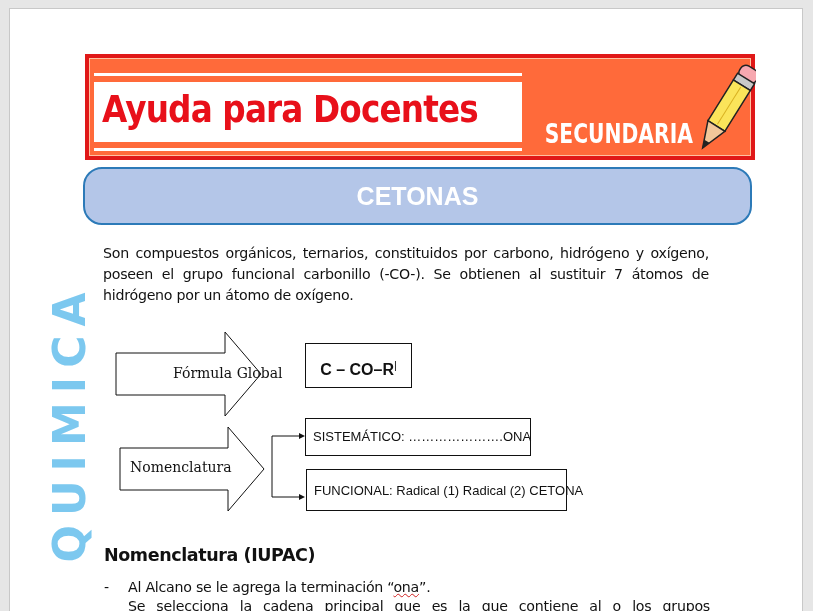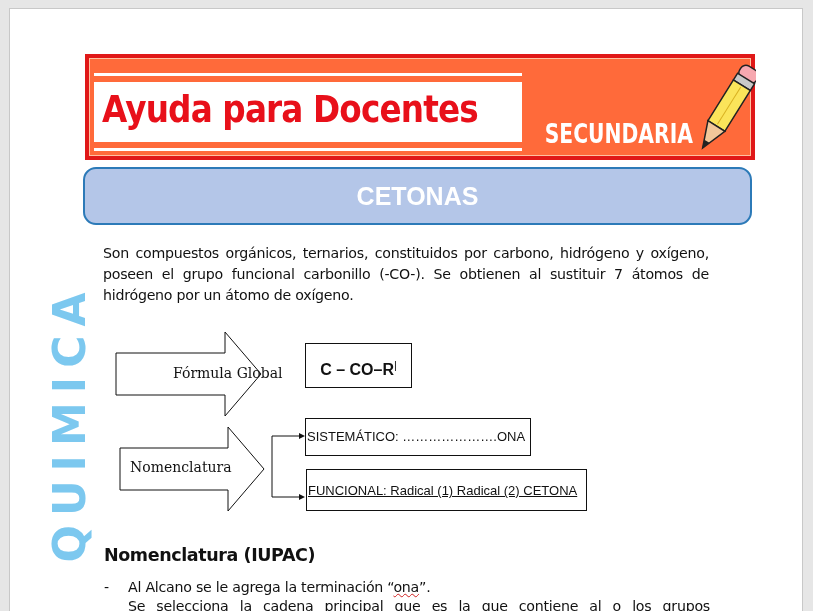--- a/index.html
+++ b/index.html
@@ -48,21 +48,21 @@
     position:absolute; left:436px; top:58px; width:170px; height:34px;
     text-align:center; font-weight:bold; font-size:26px; line-height:34px;
     color:#ffffff; transform:scaleX(0.78);
   }
   .pencil { position:absolute; left:608px; top:0px; width:58px; height:100px; }
 
   
   .title-box {
     position:absolute; left:83px; top:167px; width:669px; height:58px;
     box-sizing:border-box; background:#b4c6e8; border:2px solid #2c7ab8;
-    border-radius:13px; text-align:center;
+    border-radius:19px; text-align:center;
   }
   .title-text {
     font-family:"Liberation Sans", sans-serif; font-weight:bold;
     font-size:25px; color:#ffffff; line-height:54px;
   }
 
   
   .side-label {
     position:absolute; left:70px; top:423px;
     transform:translate(-50%,-50%) rotate(-90deg);
@@ -86,21 +86,21 @@
   }
   .box {
     position:absolute; box-sizing:border-box; border:1px solid #111;
     background:#fff; font-family:"Liberation Sans", sans-serif; color:#111;
     white-space:nowrap;
   }
   .formula {
     font-family:"Liberation Sans", sans-serif; font-weight:bold; font-size:16px;
     text-align:center; line-height:42px;
   }
-  .small-box-text { font-size:13px; padding-left:1px; }
+  .small-box-text { font-size:13px; padding-left:7px; }
 
   .heading {
     position:absolute; left:104px; top:545px;
     font-family:"DejaVu Sans", sans-serif; font-weight:bold; font-size:17.5px;
     color:#111; letter-spacing:-0.4px;
   }
   .bullet-row {
     position:absolute; left:104px; font-family:"DejaVu Sans", sans-serif;
     font-size:14.2px; color:#111; white-space:nowrap; letter-spacing:-0.25px;
   }
@@ -155,21 +155,21 @@
 
   <div class="arrow-label" style="left:126px;top:365px;margin-left:47px;">Fórmula Global</div>
   <div class="arrow-label" style="left:130px;top:459px;">Nomenclatura</div>
 
   <div class="box formula" style="left:305px;top:343px;width:107px;height:45px;">
     <span>C – CO–R</span><sup style="font-weight:normal;font-size:11px;">|</sup>
   </div>
 
   <div class="box small-box-text" style="left:305px;top:418px;width:226px;height:38px;line-height:36px;">SISTEMÁTICO: ………………….ONA</div>
 
-  <div class="box small-box-text" style="left:306px;top:469px;width:281px;height:42px;line-height:42px;text-decoration:underline;">FUNCIONAL: Radical (1) Radical (2) CETONA</div>
+  <div class="box small-box-text" style="left:306px;top:469px;width:261px;height:42px;line-height:42px;">FUNCIONAL: Radical (1) Radical (2) CETONA</div>
 </div>
 
 <div class="heading">Nomenclatura (IUPAC)</div>
 
 <div class="bullet-row" style="top:579px;">
   <span class="dash">-</span><span>Al Alcano se le agrega la terminación “</span><span class="squiggle">ona</span><span>”.</span>
 </div>
 
 <div class="bullet-row" style="top:598px;left:128px;width:582px;">
   <div class="bullet-justify" style="width:582px;" id="cut-line">

